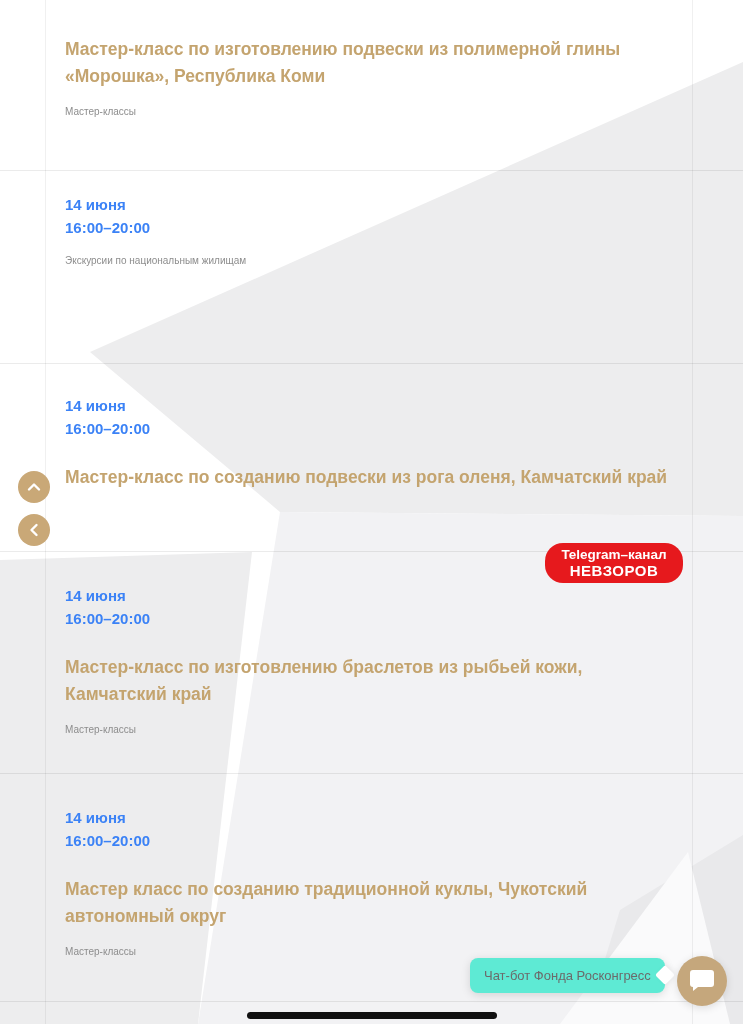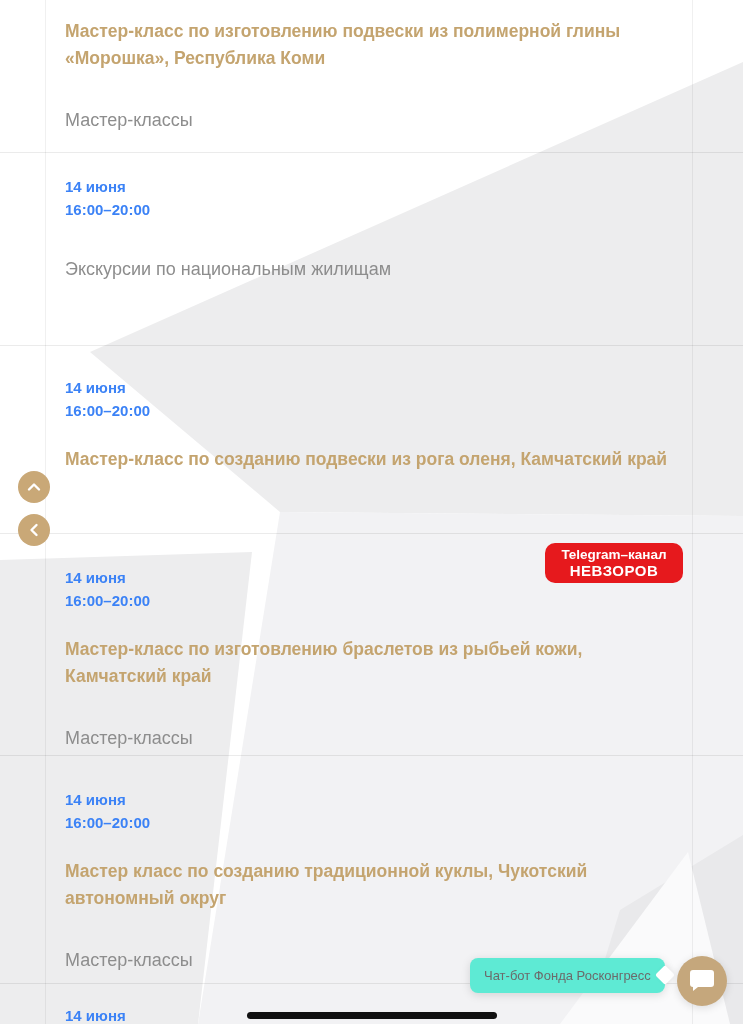--- a/index.html
+++ b/index.html
@@ -20,51 +20,51 @@
   .vline{position:absolute;top:0;bottom:0;width:1px;background:rgba(0,0,0,0.06);}
   .vline-left{left:45px;}
   .vline-right{left:692px;}
   
   .cards{position:absolute;top:0;left:0;width:743px;}
   .card{
     box-sizing:border-box;width:743px;
     border-bottom:1px solid rgba(0,0,0,0.08);
     padding:0 65px;
   }
-  .card-0{height:153px;padding-top:18px;}
+  .card-0{height:171px;padding-top:36px;}
   .card-1{height:193px;padding-top:22px;}
   .card-2{height:188px;padding-top:30px;}
   .card-3{height:222px;padding-top:32px;}
   .card-4{height:228px;padding-top:32px;}
   .card-5{height:41px;padding-top:20px;border-bottom:none;}
   .event-date,.event-time{
     font-size:15px;font-weight:bold;color:#3b82f6;line-height:23px;
   }
   .event-title{
     margin:24px 0 0;max-width:613px;
     font-size:17.5px;font-weight:bold;color:#c4a46f;line-height:27px;
     cursor:pointer;
   }
   .card-0 .event-title{margin-top:0;}
   .event-category{
-    margin-top:39px;font-size:18px;color:#8d8d8d;line-height:18px;
+    margin-top:13px;font-size:10px;color:#8d8d8d;line-height:18px;
   }
   
   .nav-circle{
     position:absolute;left:18px;width:32px;height:32px;border-radius:50%;
     background:#c9a877;display:flex;align-items:center;justify-content:center;
     cursor:pointer;border:none;padding:0;
   }
   .nav-up{top:471px;}
   .nav-prev{top:514px;}
   .nav-circle svg{display:block;}
   
   .tg-badge{
     position:absolute;left:545px;top:543px;width:138px;height:40px;
-    background:#e6191d;border-radius:10px;color:#ffffff;
+    background:#e6191d;border-radius:18px;color:#ffffff;
     display:flex;flex-direction:column;align-items:center;justify-content:center;
     font-weight:bold;line-height:16px;
   }
   .tg-badge .l1{font-size:13.5px;}
   .tg-badge .l2{font-size:15px;letter-spacing:0.5px;}
   
   .chat-tooltip{
     position:absolute;left:470px;top:958px;height:35px;
     background:#5eead4;border-radius:8px;box-shadow:0 2px 10px rgba(0,0,0,0.13);
     display:flex;align-items:center;padding:0 14px;

